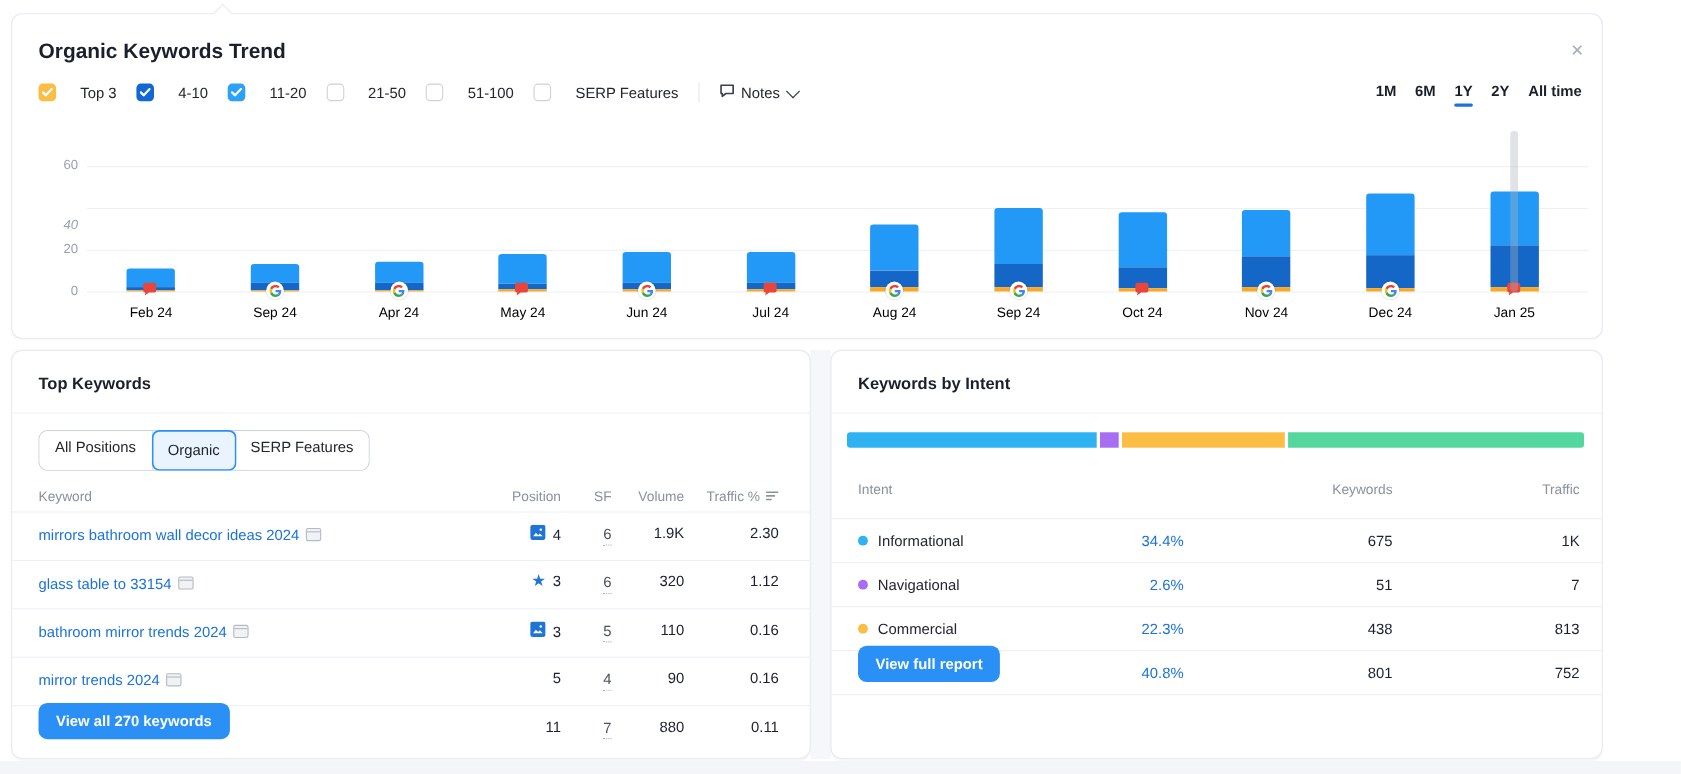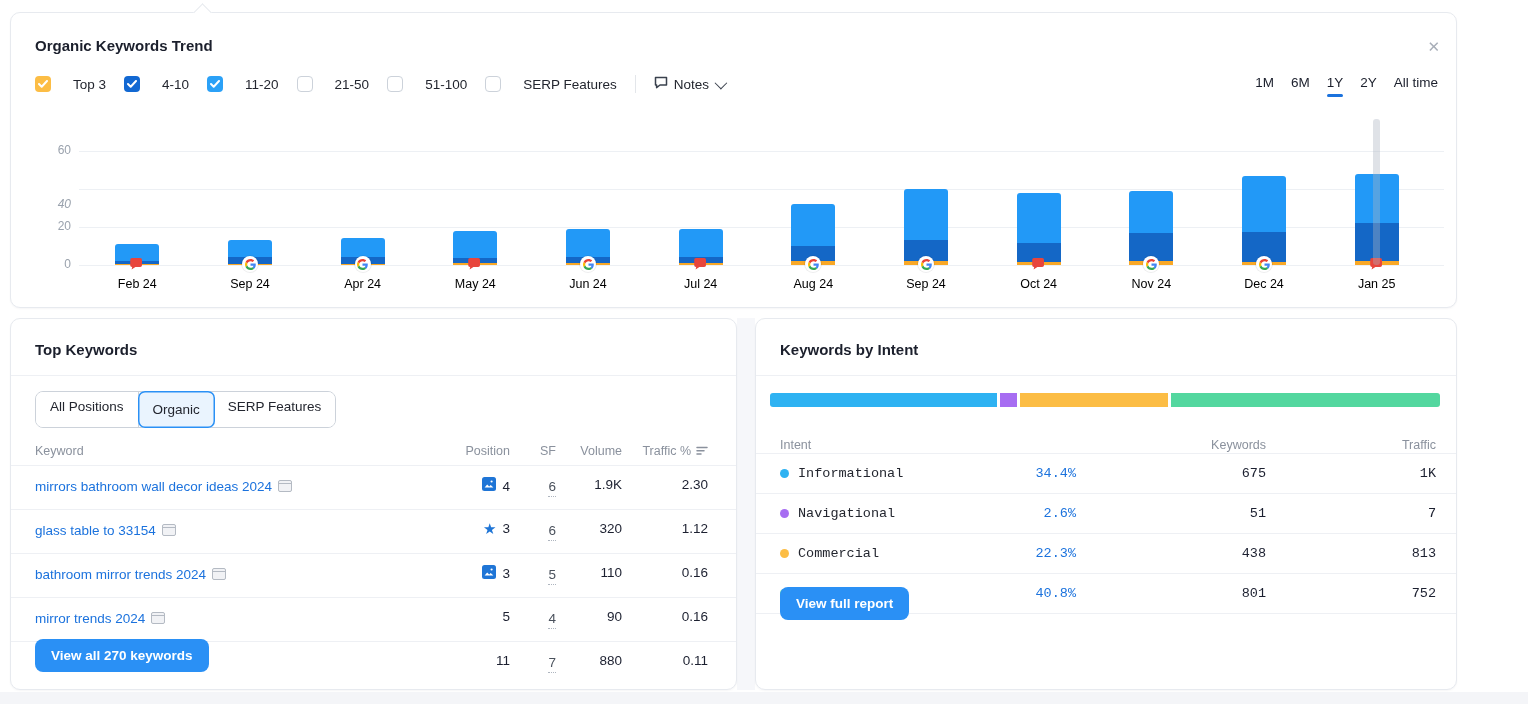--- a/index.html
+++ b/index.html
@@ -9,31 +9,31 @@
     font-family:"Liberation Sans",sans-serif;
     color:#1c2030;
   }
   .card{position:absolute;background:#fff;border:1px solid #e7eaef;border-radius:10px;box-shadow:0 1px 2px rgba(25,30,45,.04);box-sizing:border-box;}
   .notch{position:absolute;left:196px;top:6px;width:12px;height:12px;background:#fff;border-left:1px solid #e7eaef;border-top:1px solid #e7eaef;transform:rotate(45deg);z-index:3;}
   .bottom-strip{position:absolute;left:0;top:692px;width:1528px;height:12px;background:#f4f5f8;}
   .card-gap{position:absolute;left:737px;top:318px;width:18px;height:372px;background:#f6f7fa;}
 
   
   #trend-card{left:10px;top:12px;width:1447px;height:296px;z-index:2;}
-  .card-title{font-size:15px;font-weight:700;color:#1b1f2c;}
+  .card-title{font-size:19px;font-weight:700;color:#1b1f2c;}
   #trend-card .card-title{position:absolute;left:24px;top:24px;}
   .close{position:absolute;right:16px;top:26px;font-size:15px;color:#a8aeb8;cursor:pointer;line-height:1;}
   .filters{position:absolute;left:24px;top:62px;display:flex;align-items:center;gap:18px;font-size:13.5px;color:#23262f;}
   .filter{display:flex;align-items:center;gap:22px;cursor:pointer;}
   .cb{width:16px;height:16px;border-radius:4px;box-sizing:border-box;display:flex;align-items:center;justify-content:center;}
   .cb.off{border:1px solid #ccd2da;background:#fff;}
   .vdiv{width:1px;height:18px;background:#e3e6ea;}
   .notes{display:flex;align-items:center;gap:6px;cursor:pointer;color:#23262f;}
   .chev{width:8px;height:8px;border-right:1.7px solid #3a414d;border-bottom:1.7px solid #3a414d;transform:rotate(45deg) translateY(-2px);}
-  .ranges{position:absolute;right:18px;top:62px;display:flex;gap:17px;font-size:13.5px;font-weight:400;color:#1b1f2c;}
+  .ranges{position:absolute;right:18px;top:62px;display:flex;gap:17px;font-size:13.5px;font-weight:700;color:#1b1f2c;}
   .range{position:relative;cursor:pointer;padding-bottom:6px;}
   .range.active::after{content:"";position:absolute;left:0;right:0;bottom:-1px;height:3px;border-radius:2px;background:#1b72dd;}
   .plot{position:absolute;left:0;top:96px;width:1447px;height:200px;}
   .gridline{position:absolute;left:68px;right:14px;height:1px;background:#edf0f4;}
   .ylab{position:absolute;left:26px;width:34px;text-align:right;font-size:12px;color:#9aa2ad;}
   .bar{position:absolute;width:44px;display:flex;flex-direction:column-reverse;}
   .seg{width:100%;}
   .mlab{position:absolute;width:90px;text-align:center;font-size:12.5px;color:#000000;}
   .marker{position:absolute;width:16px;height:16px;}
   .gcircle{width:16px;height:16px;border-radius:50%;background:#fff;box-shadow:0 0 0 1px rgba(20,25,40,.08);display:flex;align-items:center;justify-content:center;}
@@ -72,21 +72,21 @@
   
   .intent-bar{position:absolute;left:14px;right:16px;top:74px;height:14px;display:flex;gap:3px;}
   .intent-seg{height:100%;}
   .intent-seg:first-child{border-radius:3px 0 0 3px;}
   .intent-seg:last-child{border-radius:0 3px 3px 0;}
   #intent-head{position:absolute;left:24px;right:20px;top:114px;height:24px;}
   .ic-label{flex:1;text-align:left;}
   .ic-pct{width:120px;text-align:right;}
   .ic-kw{width:190px;text-align:right;}
   .ic-tr{width:170px;text-align:right;}
-  #intent-rows{position:absolute;left:0;right:0;top:134px;font-family:Liberation Mono, monospace;}
+  #intent-rows{position:absolute;left:0;right:0;top:152px;}
   .i-row{display:flex;align-items:center;padding:12px 20px 12px 24px;border-top:1px solid #eef0f4;font-size:13.5px;}
   .i-row .lab{flex:1;display:flex;align-items:center;gap:9px;color:#23262f;}
   .dot{width:9px;height:9px;border-radius:50%;}
   .pct{color:#1b72dd;cursor:pointer;}
   #intent-rows .i-row:last-child{border-bottom:1px solid #eef0f4;}
 </style>
 </head>
 <body>
 
 <div class="notch"></div>

